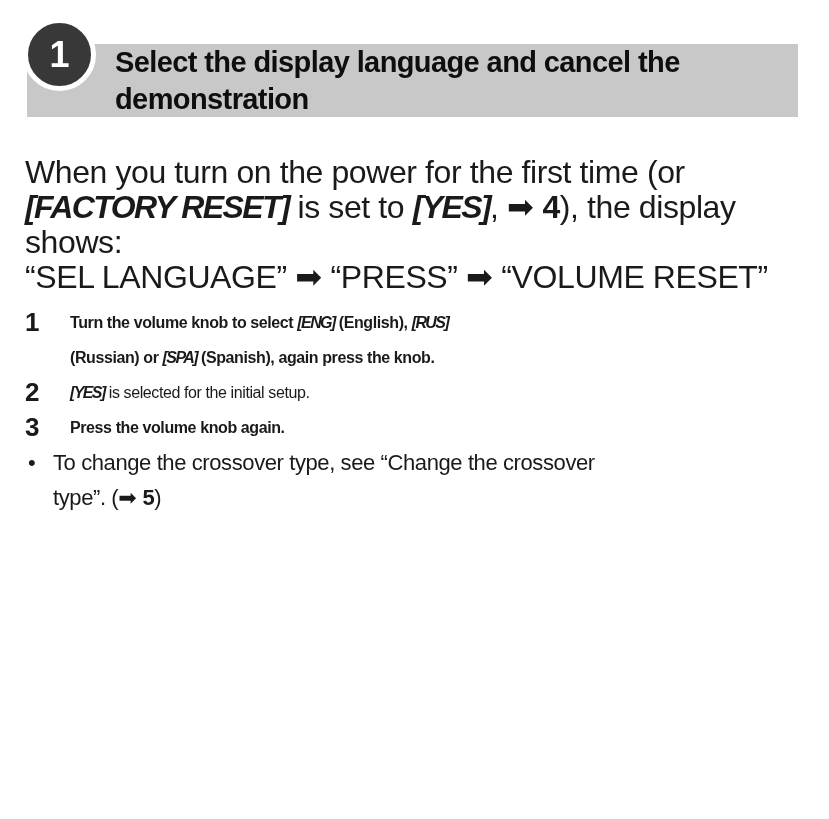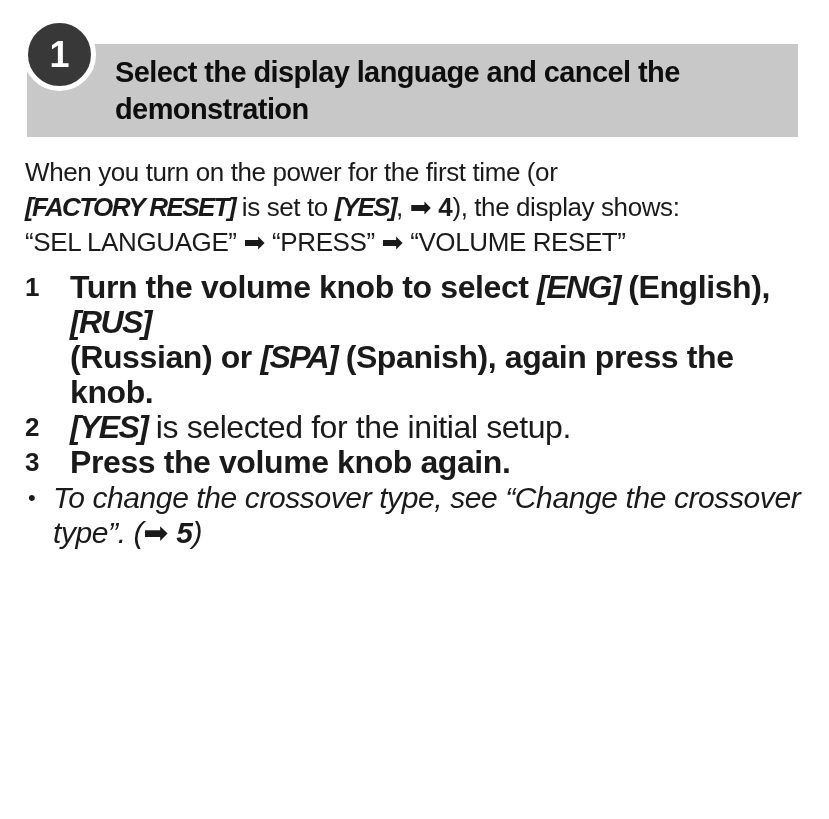--- a/index.html
+++ b/index.html
@@ -12,68 +12,67 @@
     width:829px;height:819px;background:#ffffff;
     font-family:"Liberation Sans","DejaVu Sans",sans-serif;
     color:var(--text);
     -webkit-font-smoothing:antialiased;
   }
   .page{position:relative;width:829px;height:819px;overflow:hidden;background:#fff;}
 
   
   .step-header{position:relative;height:137px;}
   .band{
-    position:absolute;left:27px;top:44px;width:771px;height:93px;
+    position:absolute;left:27px;top:44px;width:771px;height:73px;
     background:var(--band);
     display:flex;align-items:center;
   }
   .band h1{
     margin:0;padding-left:88px;
     font-size:29px;line-height:37px;font-weight:700;
     letter-spacing:-0.6px;color:#0e0e0e;
     white-space:pre-line;
   }
   .badge{
     position:absolute;left:23px;top:18px;z-index:2;
     width:63px;height:63px;border-radius:50%;
     background:var(--badge);border:5px solid #ffffff;
     color:#ffffff;font-weight:700;font-size:36px;
     display:flex;align-items:center;justify-content:center;
   }
 
   
   main{padding:18px 8px 0 25px;}
   .para{
-    margin:0;font-size:26px;line-height:35px;
+    margin:0;font-size:32px;line-height:35px;
     letter-spacing:-0.4px;white-space:pre-wrap;
   }
   .steps{list-style:none;margin:10px 0 0 0;padding:0;}
   .step{display:flex;align-items:flex-start;}
   .step-num{
     width:45px;flex-shrink:0;
     font-size:26px;line-height:35px;font-weight:700;
   }
   .step-content{flex:1;min-width:0;}
   .step-heading,.step-body{
-    font-size:32px;line-height:35px;letter-spacing:-0.4px;
+    font-size:16px;line-height:35px;letter-spacing:-0.4px;
     white-space:pre-wrap;
   }
   .step-heading{font-weight:700;}
 
   .outro{margin-top:38px;}
   .bullet-row{display:flex;align-items:flex-start;}
   .bullet{
     width:25px;flex-shrink:0;padding-left:3px;
     font-size:22px;line-height:35px;
   }
   .bullet-text{
     flex:1;min-width:0;
-    font-size:30px;line-height:35px;letter-spacing:-0.4px;
+    font-size:22px;line-height:35px;letter-spacing:-0.4px;
     white-space:pre-wrap;
-    font-style:italic;
   }
 
   
   .seg-b{font-weight:700;}
   .seg-k{font-weight:700;letter-spacing:-1.6px;font-style:italic;}
   .seg-arrow{font-family:"DejaVu Sans",sans-serif;font-weight:400;letter-spacing:0;}
 </style>
 </head>
 <body>
 

